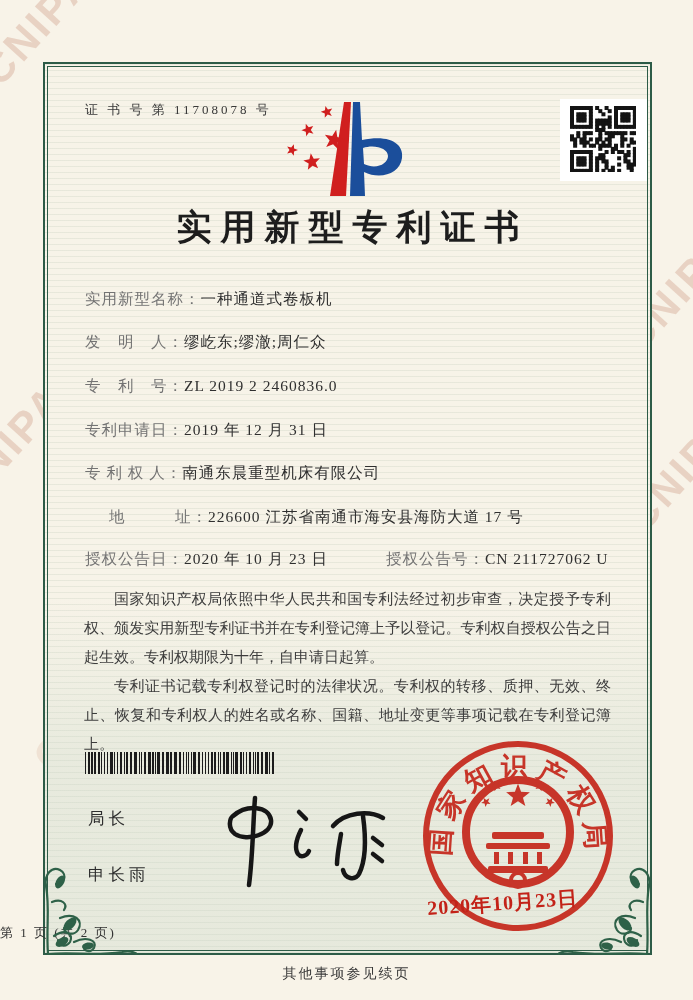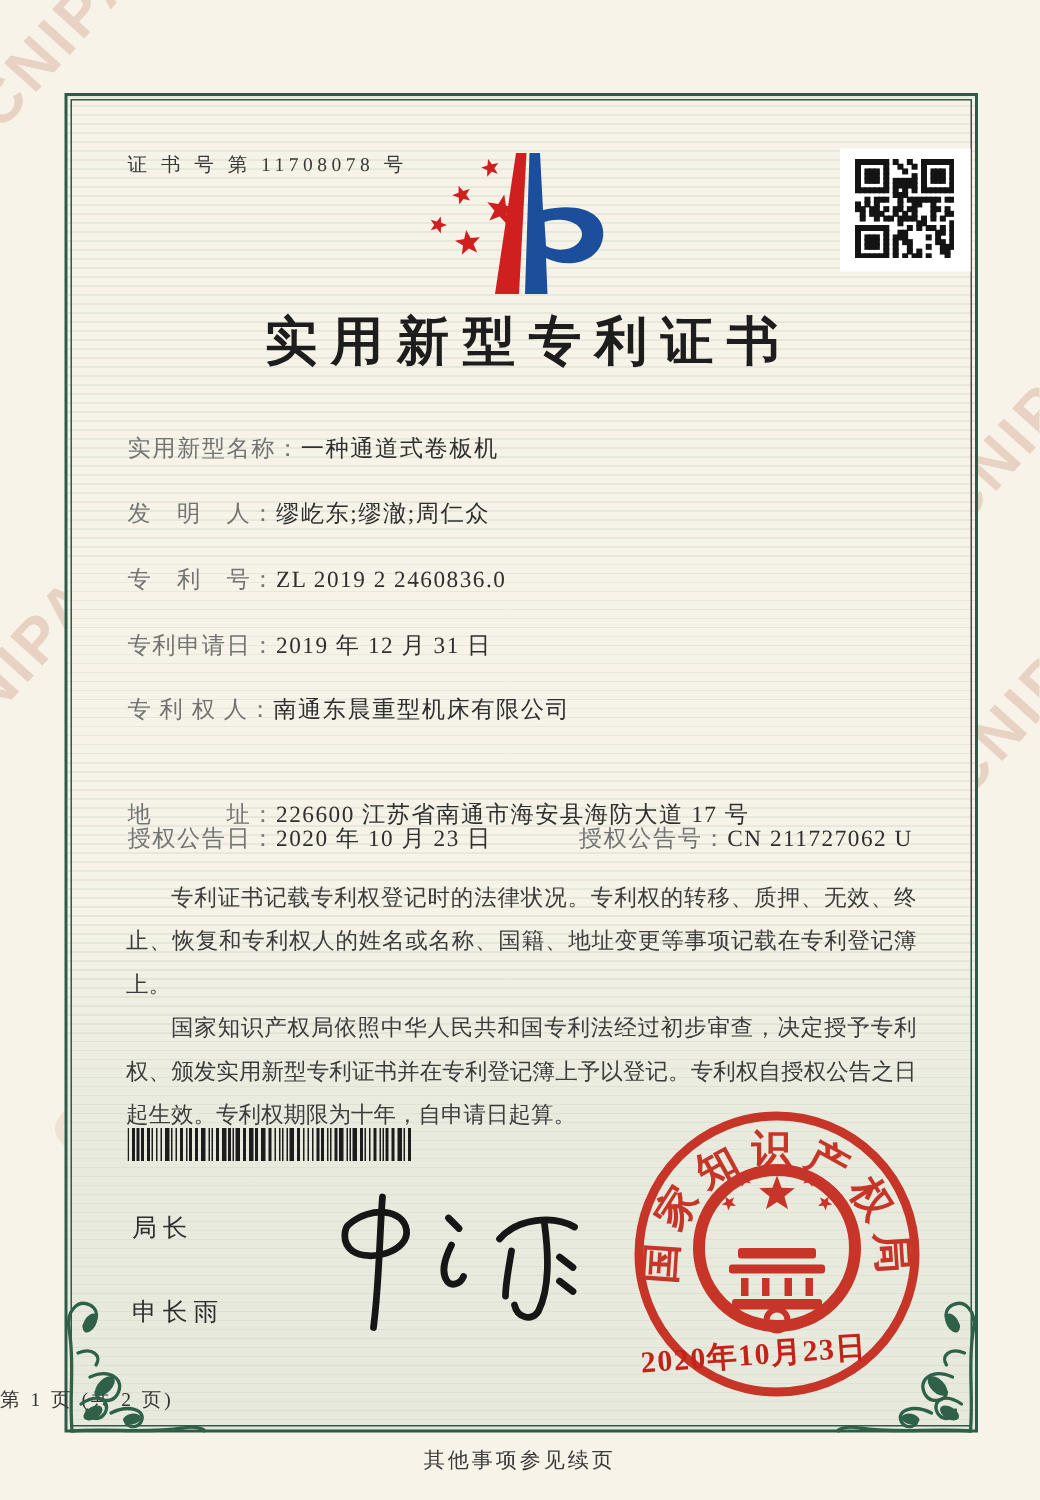--- a/index.html
+++ b/index.html
@@ -379,30 +379,30 @@
 </div>
 <div class="field-row" style="top:376px;">
   <span class="flabel">专　利　号：</span><span class="fvalue">ZL 2019 2 2460836.0</span>
 </div>
 <div class="field-row" style="top:420px;">
   <span class="flabel">专利申请日：</span><span class="fvalue">2019 年 12 月 31 日</span>
 </div>
 <div class="field-row" style="top:463px;">
   <span class="flabel">专 利 权 人：</span><span class="fvalue">南通东晨重型机床有限公司</span>
 </div>
-<div class="field-row" style="top:533px;">
+<div class="field-row" style="top:507px;margin-left:24px;">
   <span class="flabel">地　　　址：</span><span class="fvalue">226600 江苏省南通市海安县海防大道 17 号</span>
 </div>
 <div class="field-row" style="top:549px;">
   <span class="flabel">授权公告日：</span><span class="fvalue">2020 年 10 月 23 日</span><span class="flabel fsecond">授权公告号：</span><span class="fvalue">CN 211727062 U</span>
 </div>
 
 <div class="abs body-text">
+  <p>国家知识产权局依照中华人民共和国专利法经过初步审查，决定授予专利权、颁发实用新型专利证书并在专利登记簿上予以登记。专利权自授权公告之日起生效。专利权期限为十年，自申请日起算。</p>
   <p>专利证书记载专利权登记时的法律状况。专利权的转移、质押、无效、终止、恢复和专利权人的姓名或名称、国籍、地址变更等事项记载在专利登记簿上。</p>
-  <p>国家知识产权局依照中华人民共和国专利法经过初步审查，决定授予专利权、颁发实用新型专利证书并在专利登记簿上予以登记。专利权自授权公告之日起生效。专利权期限为十年，自申请日起算。</p>
 </div>
 
 <div class="abs barcode-wrap">
   <svg id="barcode" width="192" height="24" viewBox="0 0 192 24">
       <rect x="0" y="0" width="1" height="22" fill="#1c1c1c"></rect>
       <rect x="3" y="0" width="2" height="22" fill="#1c1c1c"></rect>
       <rect x="6" y="0" width="2" height="22" fill="#1c1c1c"></rect>
       <rect x="9" y="0" width="2" height="22" fill="#1c1c1c"></rect>
       <rect x="13" y="0" width="2" height="22" fill="#1c1c1c"></rect>
       <rect x="16" y="0" width="1" height="22" fill="#1c1c1c"></rect>

